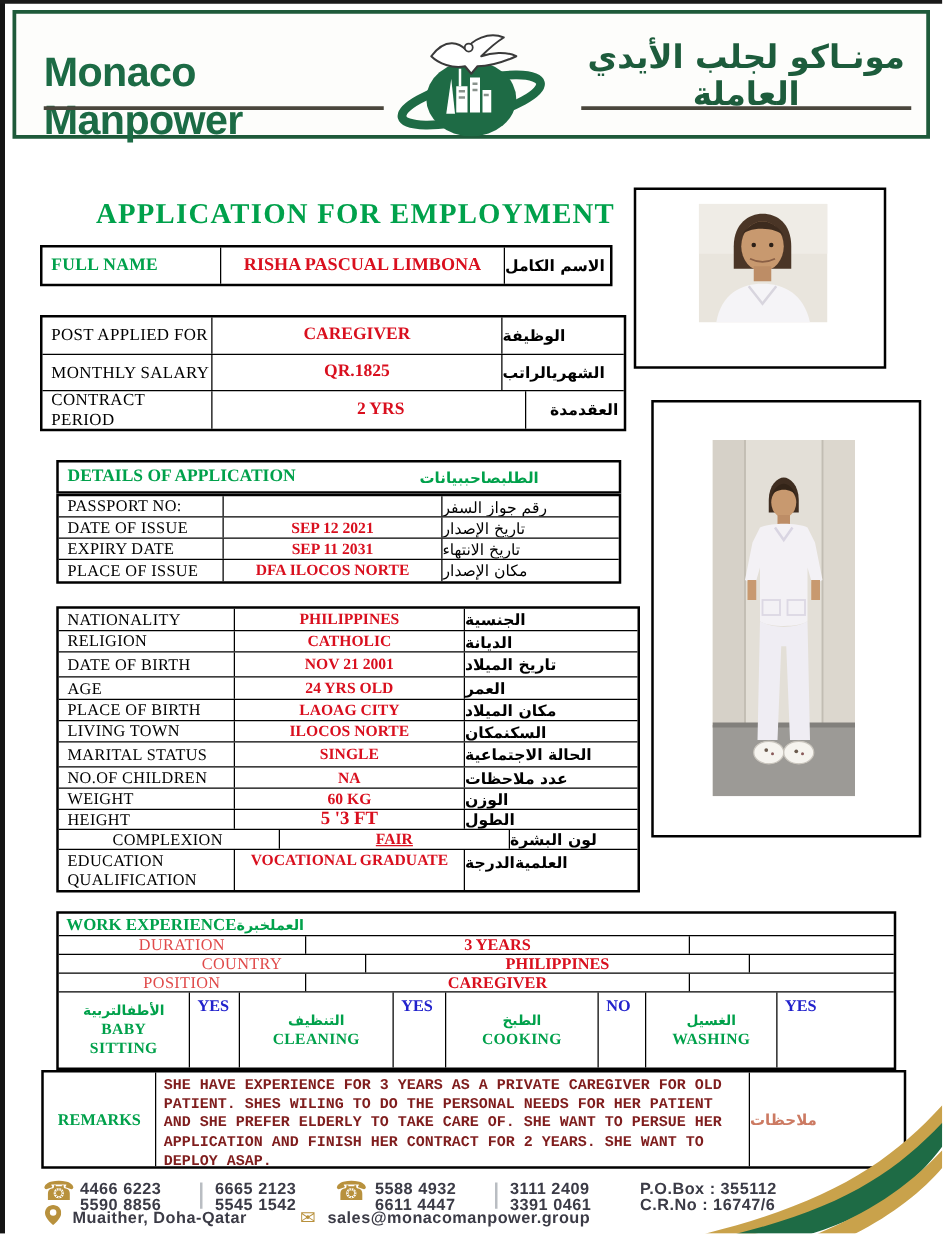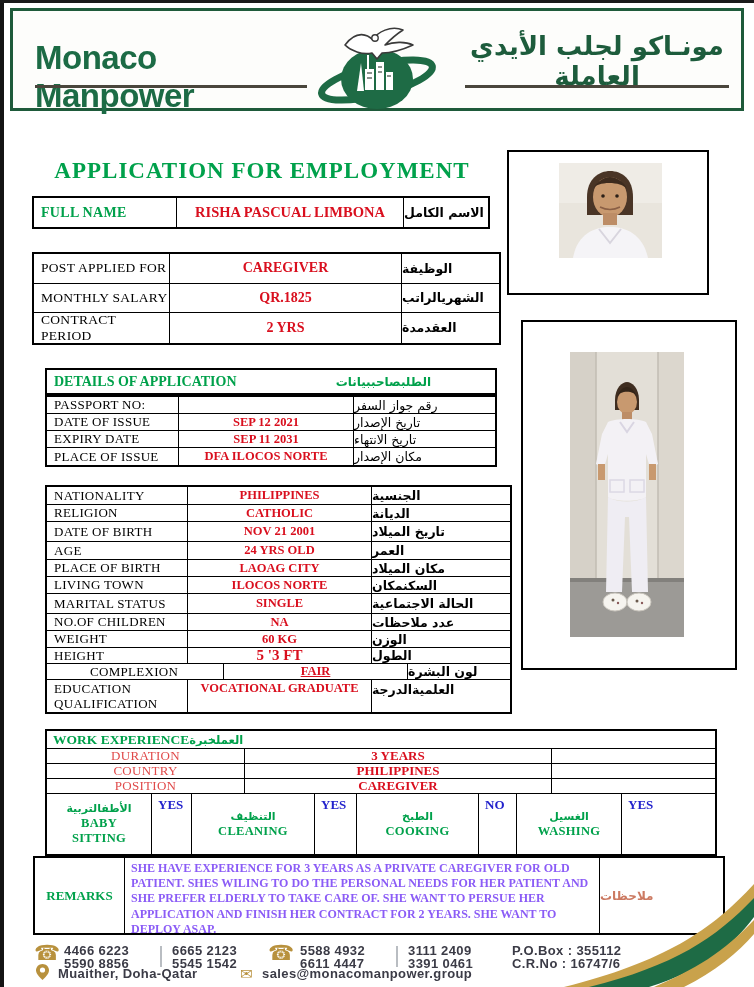--- a/index.html
+++ b/index.html
@@ -15,21 +15,21 @@
   .hdr { position:absolute; left:10px; top:8px; width:734px; height:103px; border:3px solid #1e5a3a; background:#fdfdfb; }
   .co-en { position:absolute; left:22px; top:28px; width:276px; font-family:"Liberation Sans",sans-serif;
            font-weight:bold; font-size:33px; letter-spacing:-0.5px; color:#1c6b45; }
   .co-en-line { position:absolute; left:22px; top:74px; width:272px; height:3px; background:#4a463c; }
   .co-ar { position:absolute; left:450px; top:20px; width:268px; text-align:center; direction:rtl;
            font-weight:bold; font-size:26px; color:#1d5c3c; font-family:"DejaVu Sans",sans-serif; }
   .co-ar-line { position:absolute; left:452px; top:74px; width:264px; height:2.5px; background:#4a463c; }
   .logo { position:absolute; left:292px; top:6px; }
 
   
-  .ptitle { position:absolute; left:32px; top:158px; width:460px; text-align:center;
+  .ptitle { position:absolute; left:32px; top:158px; width:460px; text-align:right;
             font-weight:bold; font-size:23px; letter-spacing:1px; color:#00a14b; }
 
   
   .tbl { position:absolute; border:2px solid #000; background:#fff; }
   .trow { display:grid; align-items:center; border-bottom:1.5px solid #000; }
   .trow:last-child { border-bottom:none; }
   .cell { height:100%; display:flex; align-items:center; border-right:1.5px solid #000; overflow:hidden; }
   .cell:last-child { border-right:none; }
   .lab { padding-left:7px; font-size:13.5px; letter-spacing:0.3px; }
   .val { justify-content:center; font-weight:bold; font-size:13.5px; color:#d90f1e; text-align:center; }
@@ -46,22 +46,22 @@
   .we-title .ar { font-family:"DejaVu Sans",sans-serif; font-size:11.5px; }
   .we-lab { justify-content:center; color:#e04a4a; font-size:13px; letter-spacing:0.3px; }
   .we-val { justify-content:center; color:#d90f1e; font-weight:bold; font-size:13px; }
   .skill-name { flex-direction:column; justify-content:center; gap:1px; text-align:center; }
   .skill-name .ar { font-family:"DejaVu Sans",sans-serif; font-size:11px; color:#00a14b; font-weight:bold; direction:rtl; }
   .skill-name .en { font-size:12.5px; color:#00a14b; font-weight:bold; letter-spacing:0.3px; }
   .skill-val { align-items:flex-start; padding:3px 0 0 6px; color:#2222cc; font-weight:bold; font-size:13px;
                font-family:"Liberation Serif",serif; }
 
   
-  .rem-text { font-weight:bold; font-size:12px; line-height:15.2px; color:#8b5cf6; padding:3px 6px 2px 6px;
-              display:block; }
+  .rem-text { font-weight:bold; font-size:12px; line-height:15.2px; color:#7f1d1d; padding:3px 6px 2px 6px;
+              display:block;font-family:Liberation Mono, monospace; }
   .rem-ar { justify-content:flex-end; padding-right:26px; color:#cc7a62; font-weight:bold; font-size:12px;
             font-family:"DejaVu Sans",sans-serif; direction:rtl; }
 
   
   .ft { position:absolute; font-family:"Liberation Sans",sans-serif; font-weight:bold; color:#3b3b46;
         font-size:13px; letter-spacing:0.4px; line-height:12.5px; white-space:pre-line; }
   .ft-icon { position:absolute; font-family:"DejaVu Sans",sans-serif; color:#b8913d; }
   .ft-sep { position:absolute; width:1.5px; height:21px; background:#b9bdc2; }
 </style>
 </head>
@@ -128,21 +128,21 @@
     <div class="trow" style="grid-template-columns:136px 232px 97px; height:29.5px;">
       <div class="cell lab">POST APPLIED FOR</div>
       <div class="cell val" style="font-size:14px;">CAREGIVER</div>
       <div class="cell ara">الوظيفة</div>
     </div>
     <div class="trow" style="grid-template-columns:136px 232px 97px; height:29.5px;">
       <div class="cell lab">MONTHLY SALARY</div>
       <div class="cell val" style="font-size:14px;">QR.1825</div>
       <div class="cell ara">الشهريالراتب</div>
     </div>
-    <div class="trow" style="grid-template-columns:136px 232px 97px; height:29.5px;">
+    <div class="trow" style="grid-template-columns:136px 232px 97px; height:29.5px;gap:19px;">
       <div class="cell lab">CONTRACT PERIOD</div>
       <div class="cell val" style="font-size:14px;">2 YRS</div>
       <div class="cell ara">العقدمدة</div>
     </div>
   </div>
 
   <div class="tbl" style="left:45px; top:368px; width:452px; height:27px; display:flex; align-items:center; justify-content:space-between;">
     <span class="green" style="padding-left:7px; font-size:14px;">DETAILS OF APPLICATION</span>
     <span class="green" style="padding-right:64px; font-size:12px; font-family:'DejaVu Sans',sans-serif; direction:rtl;">الطلبصاحببيانات</span>
   </div>
@@ -265,21 +265,21 @@
   <div class="tbl" style="left:45px; top:729px; width:672px;">
     <div class="we-title" style="height:18px;">
       <span class="green" style="font-size:13.5px;">WORK EXPERIENCE</span>
         <span class="green ar">العملخبرة</span>
     </div>
     <div class="trow" style="grid-template-columns:198px 307px 163px; height:15px;">
       <div class="cell we-lab">DURATION</div>
       <div class="cell we-val">3 YEARS</div>
       <div class="cell"></div>
     </div>
-    <div class="trow" style="grid-template-columns:198px 307px 163px; height:15px;">
+    <div class="trow" style="grid-template-columns:198px 307px 163px; height:15px;padding-left:48px;">
       <div class="cell we-lab">COUNTRY</div>
       <div class="cell we-val">PHILIPPINES</div>
       <div class="cell"></div>
     </div>
     <div class="trow" style="grid-template-columns:198px 307px 163px; height:15px;">
       <div class="cell we-lab">POSITION</div>
       <div class="cell we-val">CAREGIVER</div>
       <div class="cell"></div>
     </div>
     <div class="trow" style="grid-template-columns:105px 40px 123px 42px 122px 38px 105px 93px; height:60px;">

